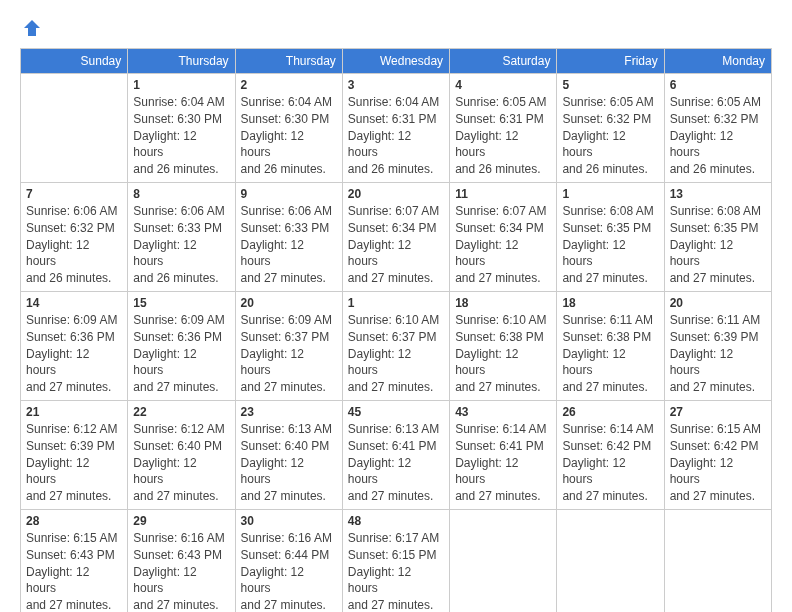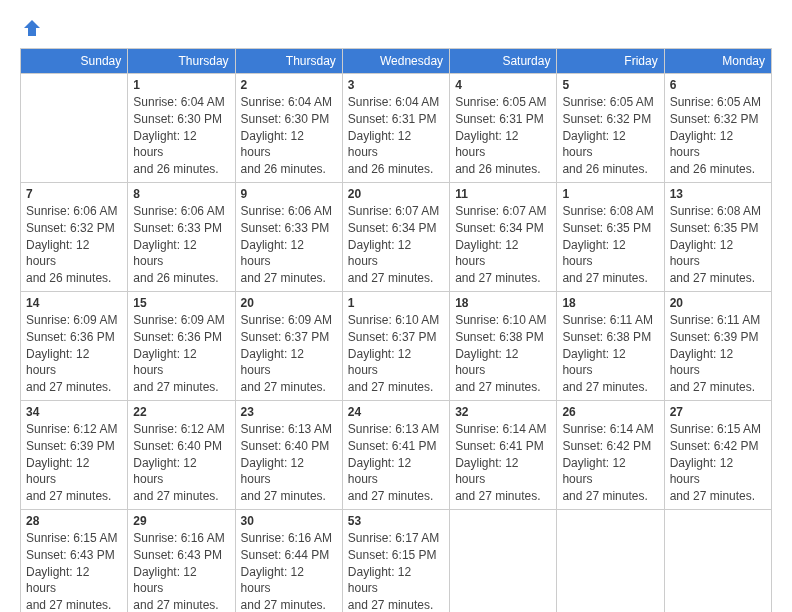--- a/index.html
+++ b/index.html
@@ -283,49 +283,49 @@
           <td>
             <span class="day-number">20</span>
             <div class="day-info" style="white-space: pre-line;">Sunrise: 6:11 AM
 Sunset: 6:39 PM
 Daylight: 12 hours
 and 27 minutes.</div>
           </td>
         </tr>
         <tr class="week-row">
           <td>
-            <span class="day-number">34</span>
+            <span class="day-number">21</span>
             <div class="day-info" style="white-space: pre-line;">Sunrise: 6:12 AM
 Sunset: 6:39 PM
 Daylight: 12 hours
 and 27 minutes.</div>
           </td>
           <td>
             <span class="day-number">22</span>
             <div class="day-info" style="white-space: pre-line;">Sunrise: 6:12 AM
 Sunset: 6:40 PM
 Daylight: 12 hours
 and 27 minutes.</div>
           </td>
           <td>
             <span class="day-number">23</span>
             <div class="day-info" style="white-space: pre-line;">Sunrise: 6:13 AM
 Sunset: 6:40 PM
 Daylight: 12 hours
 and 27 minutes.</div>
           </td>
           <td>
-            <span class="day-number">24</span>
+            <span class="day-number">45</span>
             <div class="day-info" style="white-space: pre-line;">Sunrise: 6:13 AM
 Sunset: 6:41 PM
 Daylight: 12 hours
 and 27 minutes.</div>
           </td>
           <td>
-            <span class="day-number">32</span>
+            <span class="day-number">43</span>
             <div class="day-info" style="white-space: pre-line;">Sunrise: 6:14 AM
 Sunset: 6:41 PM
 Daylight: 12 hours
 and 27 minutes.</div>
           </td>
           <td>
             <span class="day-number">26</span>
             <div class="day-info" style="white-space: pre-line;">Sunrise: 6:14 AM
 Sunset: 6:42 PM
 Daylight: 12 hours
@@ -355,21 +355,21 @@
 and 27 minutes.</div>
           </td>
           <td>
             <span class="day-number">30</span>
             <div class="day-info" style="white-space: pre-line;">Sunrise: 6:16 AM
 Sunset: 6:44 PM
 Daylight: 12 hours
 and 27 minutes.</div>
           </td>
           <td>
-            <span class="day-number">53</span>
+            <span class="day-number">48</span>
             <div class="day-info" style="white-space: pre-line;">Sunrise: 6:17 AM
 Sunset: 6:15 PM
 Daylight: 12 hours
 and 27 minutes.</div>
           </td>
           <td class="empty-cell"></td>
           <td class="empty-cell"></td>
           <td class="empty-cell"></td>
         </tr>
       </tbody>

